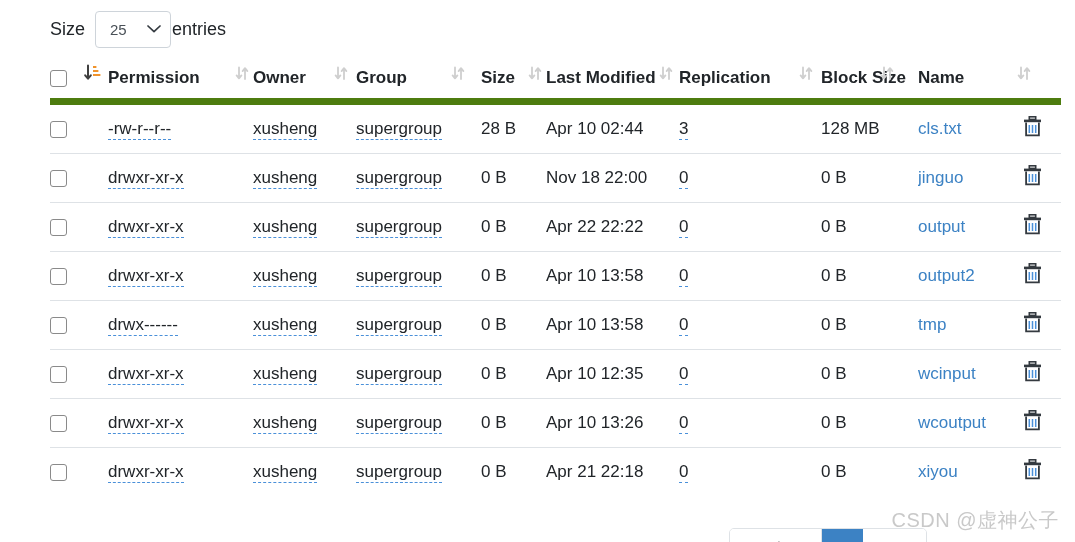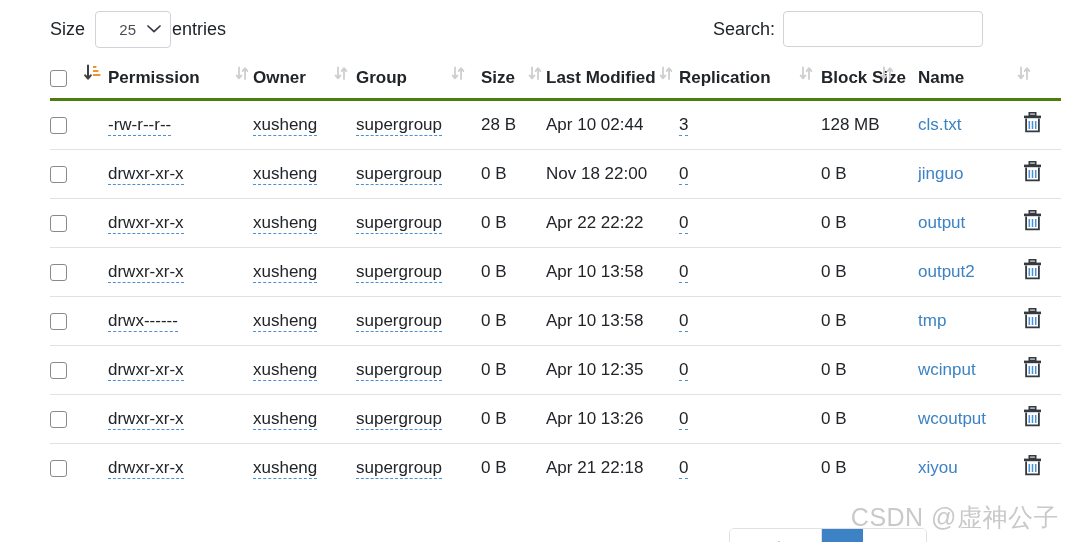--- a/index.html
+++ b/index.html
@@ -44,21 +44,21 @@
     font-family: "Liberation Sans", sans-serif;
     font-size: 15px;
     color: #495057;
     background: #fff;
     border: 1px solid #ced4da;
     border-radius: 4px;
     padding: 6px 34px 6px 14px;
     height: 37px;
     width: 76px;
     outline: none;
-    text-align: right;
+    text-align: left;
   }
   .select-caret {
     position: absolute;
     right: 10px;
     top: 50%;
     transform: translateY(-50%);
     pointer-events: none;
     line-height: 0;
   }
 
@@ -88,21 +88,21 @@
   
   .table-wrap {
     padding: 0 14px 0 50px;
   }
   table.fs-table {
     width: 1011px;
     border-collapse: collapse;
     table-layout: fixed;
   }
   table.fs-table thead th {
-    border-bottom: 3px solid #4d7c0f;
+    border-bottom: 7px solid #4d7c0f;
     padding: 10px 0 9px 0;
     vertical-align: bottom;
     text-align: left;
     font-size: 17px;
     font-weight: bold;
     color: #212529;
     position: relative;
     line-height: 1.22;
   }
   th .sort-icon {
@@ -211,21 +211,21 @@
     color: #fff;
     border-color: #3c82c4;
   }
   .pg-item.disabled { color: #b5b5b5; cursor: default; }
 
   
   .watermark {
     position: absolute;
     right: 16px;
     bottom: 8px;
-    font-size: 25px;
+    font-size: 20px;
     color: #c9c9c9;
     letter-spacing: 0.5px;
     pointer-events: none;
     white-space: nowrap;
   }
 </style>
 </head>
 <body>
 
 <div class="page">
@@ -240,24 +240,20 @@
         </select>
         <span class="select-caret">
           <svg width="14" height="9" viewBox="0 0 14 9">
             <path d="M1 1.5 L7 7.2 L13 1.5" fill="none" stroke="#343a40" stroke-width="1.7" stroke-linecap="round" stroke-linejoin="round"></path>
           </svg>
         </span>
       </span>
       <span class="lbl-post">entries</span>
     </div>
 
-    <div class="search-control">
-      <span class="search-label">Search:</span>
-      <input class="search-input" type="text" placeholder="" style="">
-    </div>
   </div>
 
   <div class="table-wrap">
     <table class="fs-table">
       <colgroup>
         <col style="width:58px">
           <col style="width:145px">
           <col style="width:103px">
         <col style="width:125px">
           <col style="width:65px">

